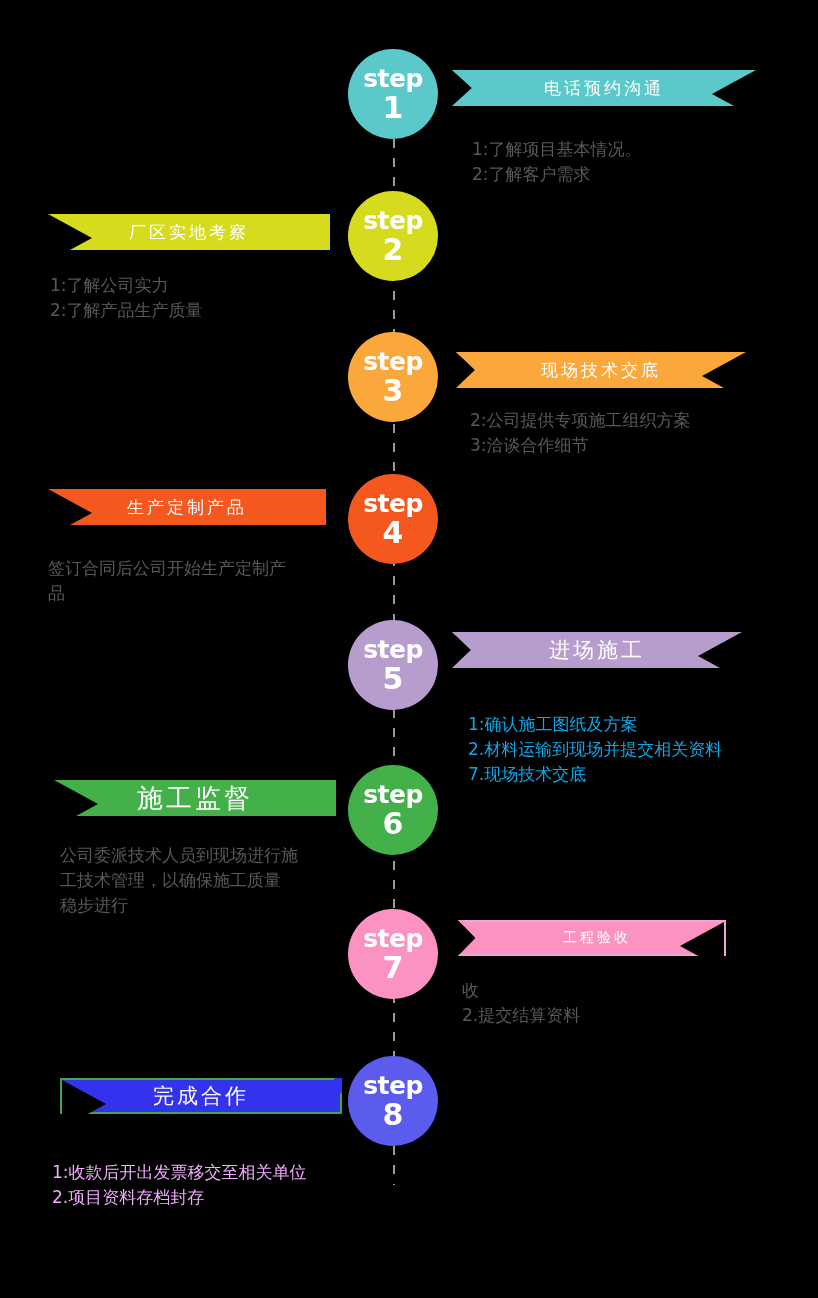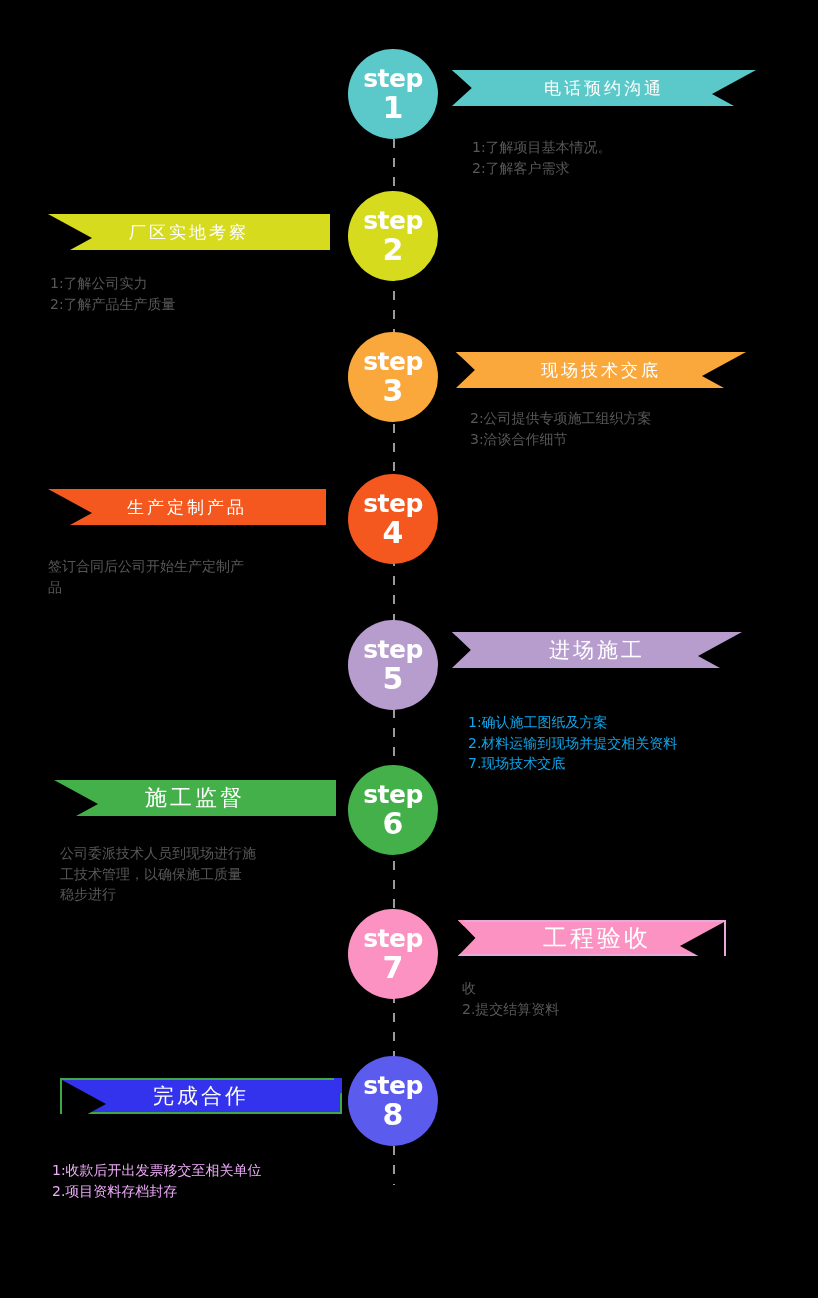--- a/index.html
+++ b/index.html
@@ -71,21 +71,21 @@
     clip-path:polygon(0 100%, 100% 0, 0 0);
   }
   .tail-l{
     position:absolute;left:-46px;top:-14px;width:50px;height:32px;
     clip-path:polygon(100% 0, 100% 100%, 0 0);
   }
 
   
   .desc{
     position:absolute;z-index:3;color:#585858;
-    font-size:14px;line-height:1.47;
+    font-size:17px;line-height:1.47;
     font-family:"DejaVu Sans","Liberation Sans",sans-serif;
     white-space:pre-line;
   }
   .desc div{white-space:nowrap;}
 </style>
 </head>
 <body>
 
 <div class="stage">
   <div class="spine"></div>
@@ -140,31 +140,31 @@
         <span class="blabel" style="font-size: 21px;">进场施工</span>
       </div>
       <div class="desc" style="left: 468px; top: 712px; color: #0ea5e9;"><div>1:确认施工图纸及方案</div><div>2.材料运输到现场并提交相关资料</div><div>7.现场技术交底</div></div>
       <div class="circle" style="left: 348px; top: 765px; background: rgb(67, 176, 73);">
         <span class="w">step</span>
         <span class="n">6</span>
       </div>
       <div class="banner left" style="left: 54px; top: 780px; width: 282px; background: rgb(67, 176, 73);">
         <div class="tail-r" style="background: rgb(67, 176, 73);"></div>
         <div class="notch-l"></div>
-        <span class="blabel" style="font-size: 22px;">施工监督</span>
+        <span class="blabel" style="font-size: 26px;">施工监督</span>
       </div>
       <div class="desc" style="left: 60px; top: 843px; color: rgb(88, 88, 88);"><div>公司委派技术人员到现场进行施</div><div>工技术管理，以确保施工质量</div><div>稳步进行</div></div>
       <div class="circle" style="left: 348px; top: 909px; background: rgb(251, 146, 193);">
         <span class="w">step</span>
         <span class="n">7</span>
       </div>
       <div class="banner right" style="left: 458px; top: 920px; width: 268px; background: rgb(251, 146, 193); border: 2px solid rgb(231, 168, 220); box-sizing: border-box;">
         <div class="tail-l" style="background: rgb(251, 146, 193);"></div>
         <div class="notch-r"></div>
-        <span class="blabel" style="font-size: 24px; margin-left: 10px;">工程验收</span>
+        <span class="blabel" style="font-size: 14px; margin-left: 10px;">工程验收</span>
       </div>
       <div class="desc" style="left: 462px; top: 978px; color: rgb(88, 88, 88);"><div>收</div><div>2.提交结算资料</div></div>
       <div class="circle" style="left: 348px; top: 1056px; background: rgb(91, 91, 237);">
         <span class="w">step</span>
         <span class="n">8</span>
       </div>
       <div class="banner left" style="left: 60px; top: 1078px; width: 282px; background: rgb(51, 51, 238); border: 2px solid rgb(63, 168, 69); box-sizing: border-box;">
         <div class="tail-r" style="background: rgb(51, 51, 238);"></div>
         <div class="notch-l"></div>
         <span class="blabel" style="font-size: 21px;">完成合作</span>

